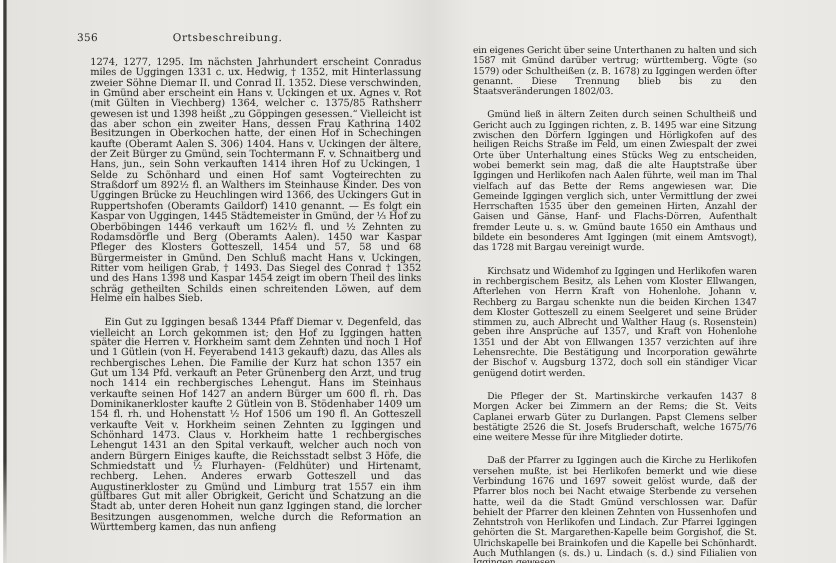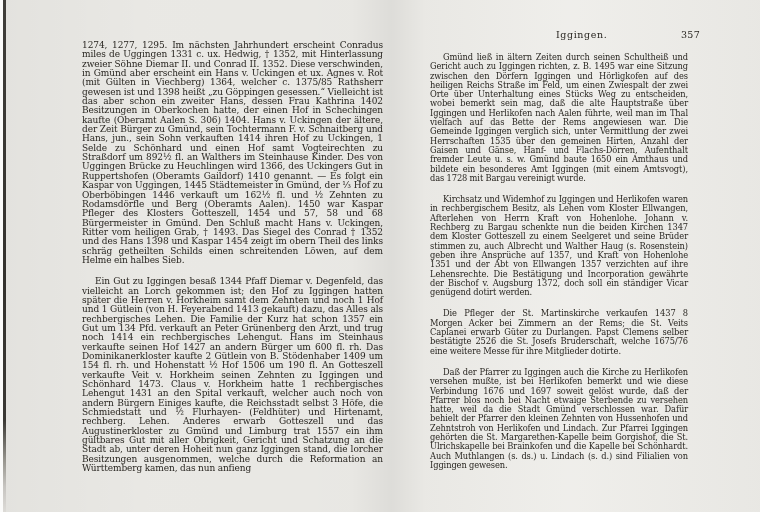--- a/index.html
+++ b/index.html
@@ -52,31 +52,32 @@
   .body p.indent { text-indent: 13px; }
 </style>
 </head>
 <body>
 
 <div class="scan">
   <div class="edge-white"></div>
   <div class="edge-dark"></div>
 
   <section class="page page-left">
+    <header>
+      <span class="pagenum">356</span>
+      <span class="runhead">Ortsbeschreibung.</span>
+    </header>
     <div class="body">
       <p>1274, 1277, 1295. Im nächsten Jahrhundert erscheint Conradus miles de Uggingen 1331 c. ux. Hedwig, † 1352, mit Hinterlassung zweier Söhne Diemar II. und Conrad II. 1352. Diese verschwinden, in Gmünd aber erscheint ein Hans v. Uckingen et ux. Agnes v. Rot (mit Gülten in Viechberg) 1364, welcher c. 1375/85 Rathsherr gewesen ist und 1398 heißt „zu Göppingen gesessen.“ Vielleicht ist das aber schon ein zweiter Hans, dessen Frau Kathrina 1402 Besitzungen in Oberkochen hatte, der einen Hof in Schechingen kaufte (Oberamt Aalen S. 306) 1404. Hans v. Uckingen der ältere, der Zeit Bürger zu Gmünd, sein Tochtermann F. v. Schnaitberg und Hans, jun., sein Sohn verkauften 1414 ihren Hof zu Uckingen, 1 Selde zu Schönhard und einen Hof samt Vogteirechten zu Straßdorf um 892½ fl. an Walthers im Steinhause Kinder. Des von Uggingen Brücke zu Heuchlingen wird 1366, des Uckingers Gut in Ruppertshofen (Oberamts Gaildorf) 1410 genannt. — Es folgt ein Kaspar von Uggingen, 1445 Städtemeister in Gmünd, der ⅓ Hof zu Oberböbingen 1446 verkauft um 162½ fl. und ½ Zehnten zu Rodamsdörfle und Berg (Oberamts Aalen). 1450 war Kaspar Pfleger des Klosters Gotteszell, 1454 und 57, 58 und 68 Bürgermeister in Gmünd. Den Schluß macht Hans v. Uckingen, Ritter vom heiligen Grab, † 1493. Das Siegel des Conrad † 1352 und des Hans 1398 und Kaspar 1454 zeigt im obern Theil des links schräg getheilten Schilds einen schreitenden Löwen, auf dem Helme ein halbes Sieb.</p>
       <p class="indent">Ein Gut zu Iggingen besaß 1344 Pfaff Diemar v. Degenfeld, das vielleicht an Lorch gekommen ist; den Hof zu Iggingen hatten später die Herren v. Horkheim samt dem Zehnten und noch 1 Hof und 1 Gütlein (von H. Feyerabend 1413 gekauft) dazu, das Alles als rechbergisches Lehen. Die Familie der Kurz hat schon 1357 ein Gut um 134 Pfd. verkauft an Peter Grünenberg den Arzt, und trug noch 1414 ein rechbergisches Lehengut. Hans im Steinhaus verkaufte seinen Hof 1427 an andern Bürger um 600 fl. rh. Das Dominikanerkloster kaufte 2 Gütlein von B. Stödenhaber 1409 um 154 fl. rh. und Hohenstatt ½ Hof 1506 um 190 fl. An Gotteszell verkaufte Veit v. Horkheim seinen Zehnten zu Iggingen und Schönhard 1473. Claus v. Horkheim hatte 1 rechbergisches Lehengut 1431 an den Spital verkauft, welcher auch noch von andern Bürgern Einiges kaufte, die Reichsstadt selbst 3 Höfe, die Schmiedstatt und ½ Flurhayen- (Feldhüter) und Hirtenamt, rechberg. Lehen. Anderes erwarb Gotteszell und das Augustinerkloster zu Gmünd und Limburg trat 1557 ein ihm gültbares Gut mit aller Obrigkeit, Gericht und Schatzung an die Stadt ab, unter deren Hoheit nun ganz Iggingen stand, die lorcher Besitzungen ausgenommen, welche durch die Reformation an Württemberg kamen, das nun anfieng</p>
     </div>
   </section>
 
   <section class="page page-right">
-    <header>
-      <span class="runhead">Iggingen.</span>
-      <span class="pagenum">357</span>
-    </header>
     <div class="body">
+      <p>ein eigenes Gericht über seine Unterthanen zu halten und sich 1587 mit Gmünd darüber vertrug; württemberg. Vögte (so 1579) oder Schultheißen (z. B. 1678) zu Iggingen werden öfter genannt. Diese Trennung blieb bis zu den Staatsveränderungen 1802/03.</p>
       <p class="indent">Gmünd ließ in ältern Zeiten durch seinen Schultheiß und Gericht auch zu Iggingen richten, z. B. 1495 war eine Sitzung zwischen den Dörfern Iggingen und Hörligkofen auf des heiligen Reichs Straße im Feld, um einen Zwiespalt der zwei Orte über Unterhaltung eines Stücks Weg zu entscheiden, wobei bemerkt sein mag, daß die alte Hauptstraße über Iggingen und Herlikofen nach Aalen führte, weil man im Thal vielfach auf das Bette der Rems angewiesen war. Die Gemeinde Iggingen verglich sich, unter Vermittlung der zwei Herrschaften 1535 über den gemeinen Hirten, Anzahl der Gaisen und Gänse, Hanf- und Flachs-Dörren, Aufenthalt fremder Leute u. s. w. Gmünd baute 1650 ein Amthaus und bildete ein besonderes Amt Iggingen (mit einem Amtsvogt), das 1728 mit Bargau vereinigt wurde.</p>
       <p class="indent">Kirchsatz und Widemhof zu Iggingen und Herlikofen waren in rechbergischem Besitz, als Lehen vom Kloster Ellwangen, Afterlehen von Herrn Kraft von Hohenlohe. Johann v. Rechberg zu Bargau schenkte nun die beiden Kirchen 1347 dem Kloster Gotteszell zu einem Seelgeret und seine Brüder stimmen zu, auch Albrecht und Walther Haug (s. Rosenstein) geben ihre Ansprüche auf 1357, und Kraft von Hohenlohe 1351 und der Abt von Ellwangen 1357 verzichten auf ihre Lehensrechte. Die Bestätigung und Incorporation gewährte der Bischof v. Augsburg 1372, doch soll ein ständiger Vicar genügend dotirt werden.</p>
       <p class="indent">Die Pfleger der St. Martinskirche verkaufen 1437 8 Morgen Acker bei Zimmern an der Rems; die St. Veits Caplanei erwarb Güter zu Durlangen. Papst Clemens selber bestätigte 2526 die St. Josefs Bruderschaft, welche 1675/76 eine weitere Messe für ihre Mitglieder dotirte.</p>
       <p class="indent">Daß der Pfarrer zu Iggingen auch die Kirche zu Herlikofen versehen mußte, ist bei Herlikofen bemerkt und wie diese Verbindung 1676 und 1697 soweit gelöst wurde, daß der Pfarrer blos noch bei Nacht etwaige Sterbende zu versehen hatte, weil da die Stadt Gmünd verschlossen war. Dafür behielt der Pfarrer den kleinen Zehnten von Hussenhofen und Zehntstroh von Herlikofen und Lindach. Zur Pfarrei Iggingen gehörten die St. Margarethen-Kapelle beim Gorgishof, die St. Ulrichskapelle bei Brainkofen und die Kapelle bei Schönhardt. Auch Muthlangen (s. ds.) u. Lindach (s. d.) sind Filialien von Iggingen gewesen.</p>
     </div>
   </section>
 </div>
 
 </body></html>

